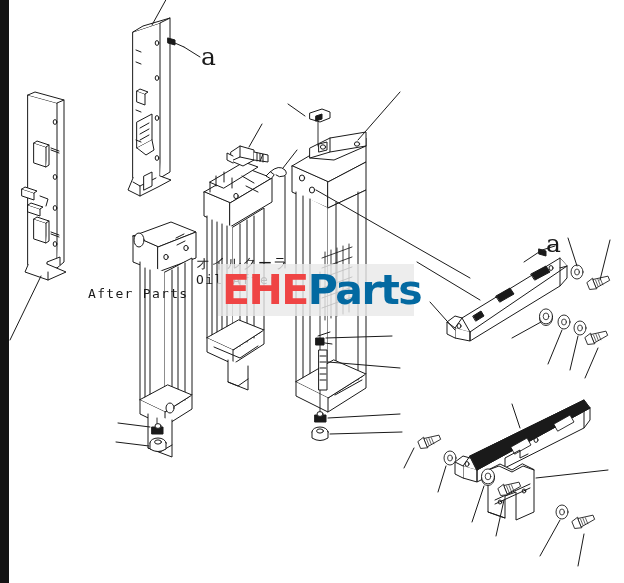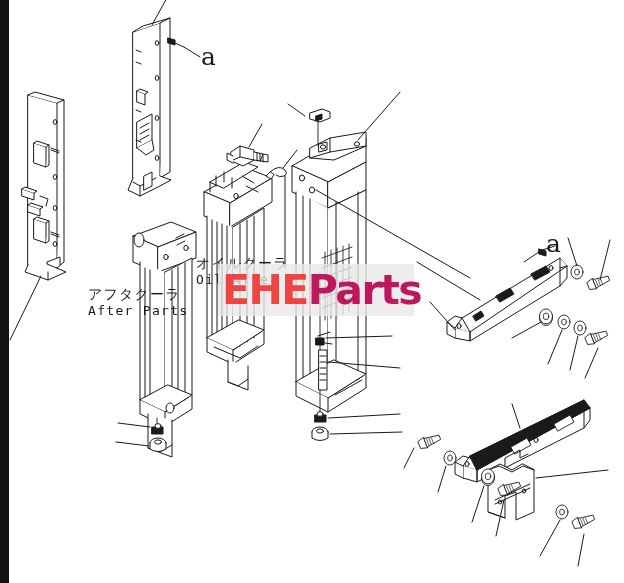--- a/index.html
+++ b/index.html
@@ -83,21 +83,21 @@
   #watermark .wm-text {
     font-family: "DejaVu Sans", sans-serif;
     font-weight: bold;
     font-size: 41px;
     letter-spacing: -1.5px;
     line-height: 1;
     white-space: nowrap;
     padding-left: 4px;
   }
   #watermark .wm-ehe   { color: #ef4444; margin-top: 24px; }
-  #watermark .wm-parts { color: #be185d; }
+  #watermark .wm-parts { color: #0369a1; }
 </style>
 </head>
 <body>
 
 <div id="stage">
 
   <svg id="artboard" viewBox="0 0 624 583" xmlns="http://www.w3.org/2000/svg">
     <defs>
       <g id="hexbolt">
         <path d="M0,0 L0,7 L7,9 L7,-2 Z" fill="#fff" stroke="#1a1a1a" stroke-width="0.8"></path>
@@ -411,21 +411,20 @@
       <path d="M504,500 L496,536"></path>
       <path d="M560,520 L540,556"></path>
       <path d="M584,534 L578,566"></path>
 
     </g>
   </svg>
 
   <div class="edge-strip"></div>
 
   <div class="part-label" id="label-aftercooler">
-    <span class="jp">アフタクーラ</span>
     <span class="en">After Parts</span>
   </div>
 
   <div class="part-label" id="label-oilcooler">
     <span class="jp">オイルクーラ</span>
     <span class="en">Oil After</span>
   </div>
 
   <div class="callout" id="callout-a1">a</div>
   <div class="callout" id="callout-a2">a</div>

